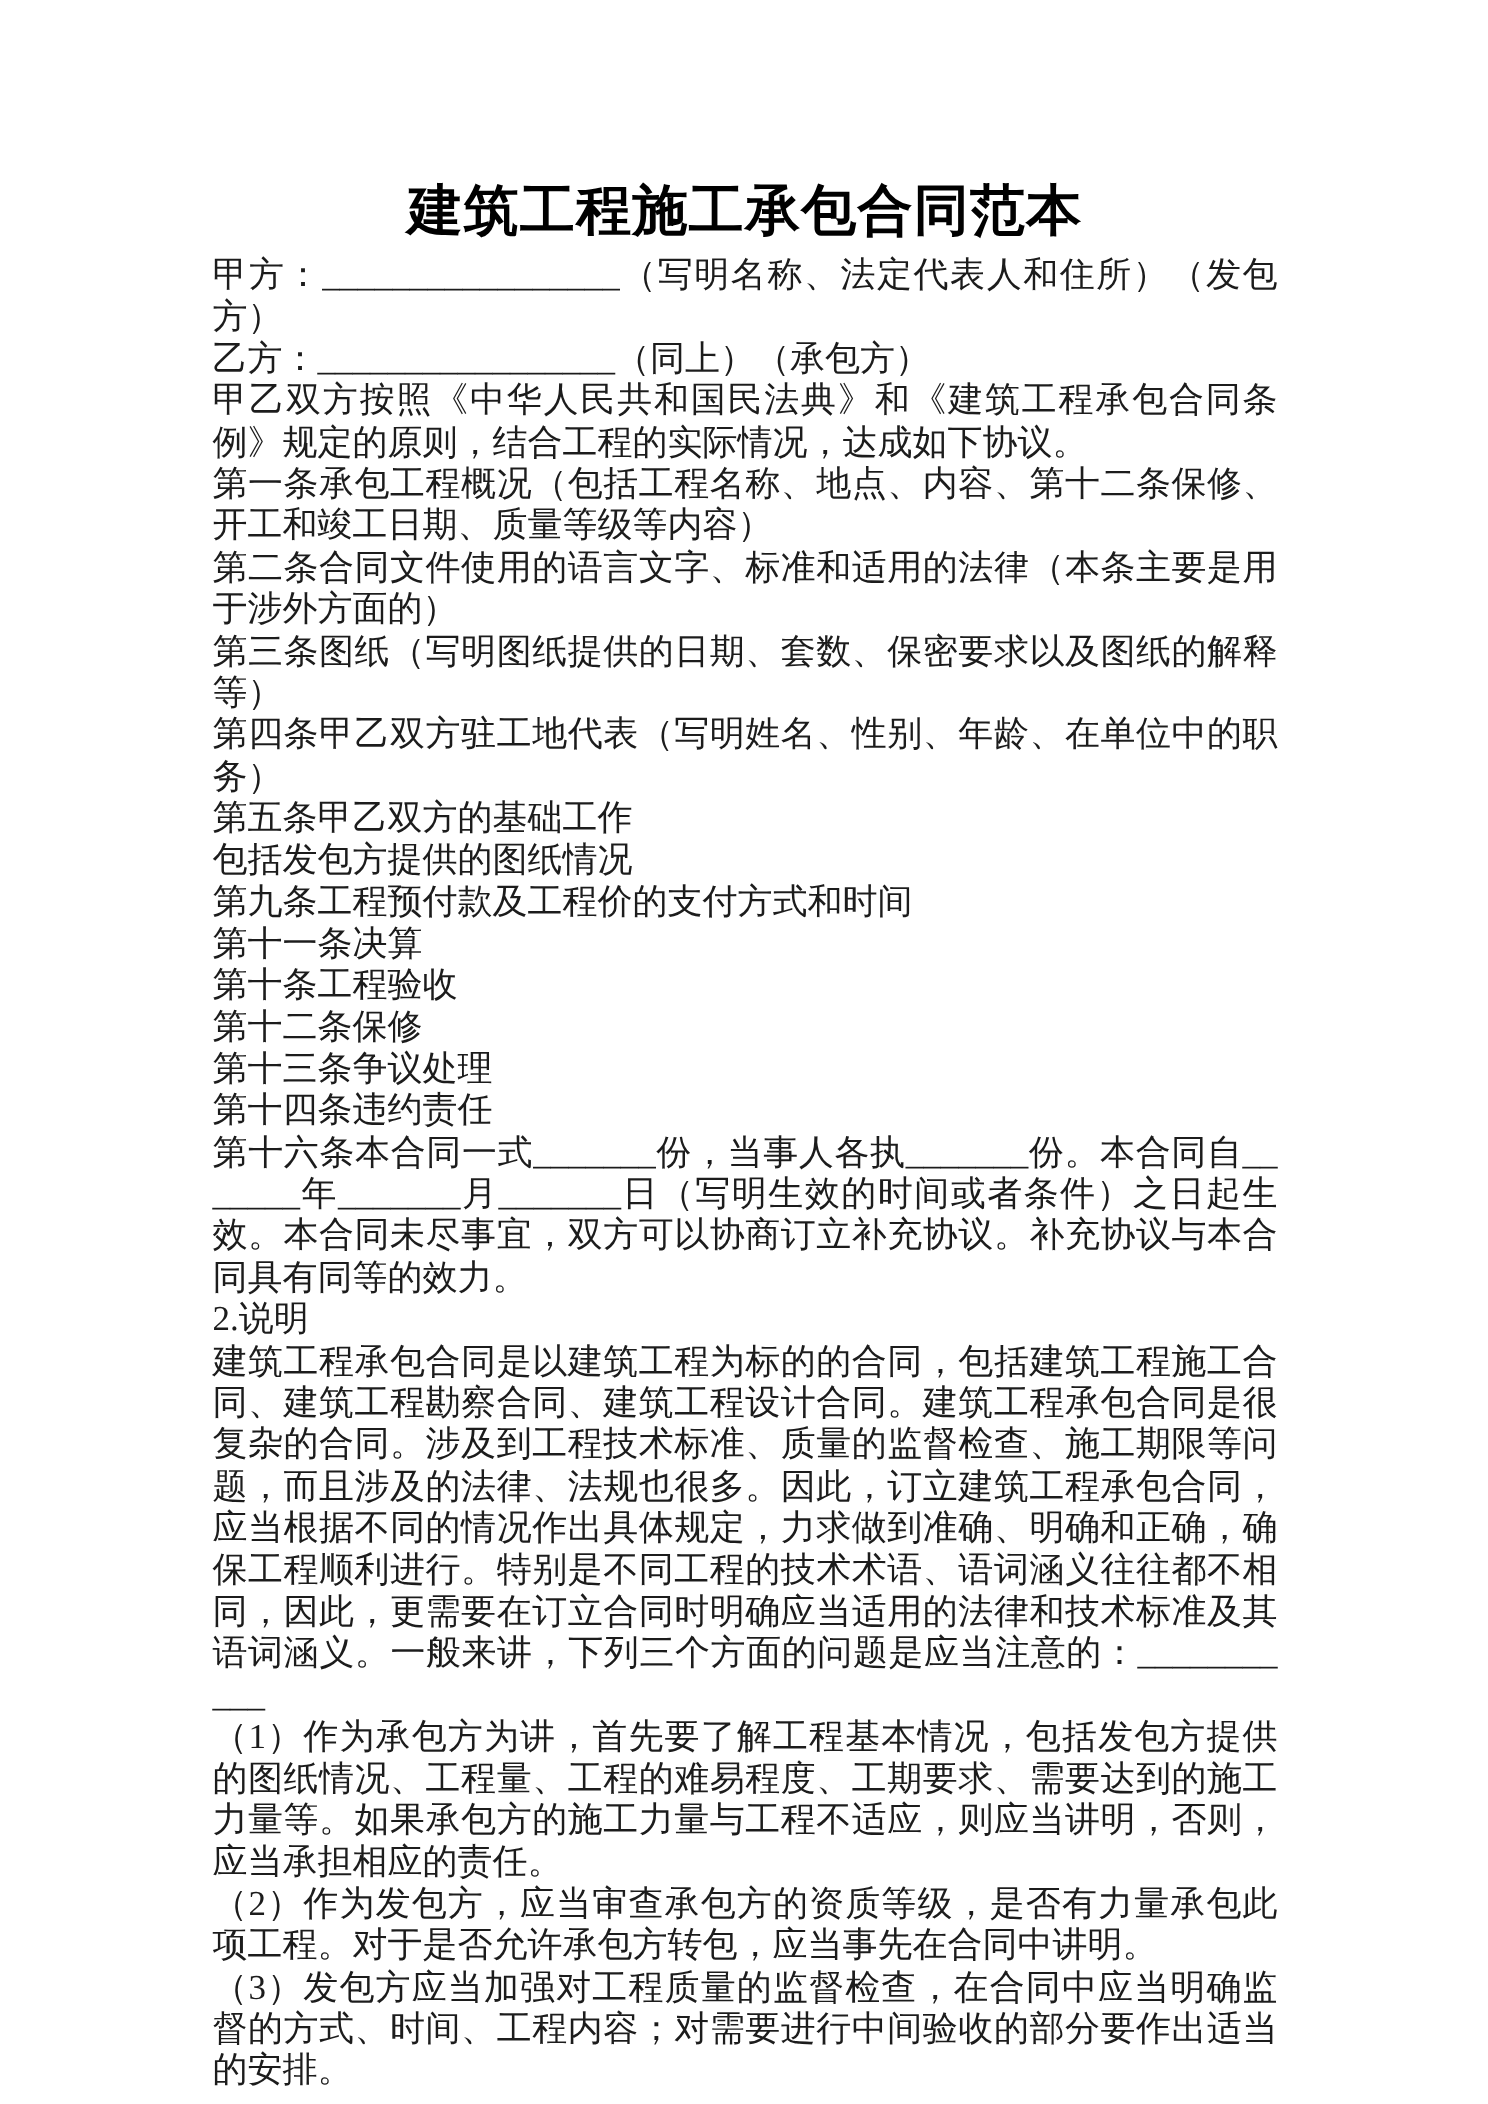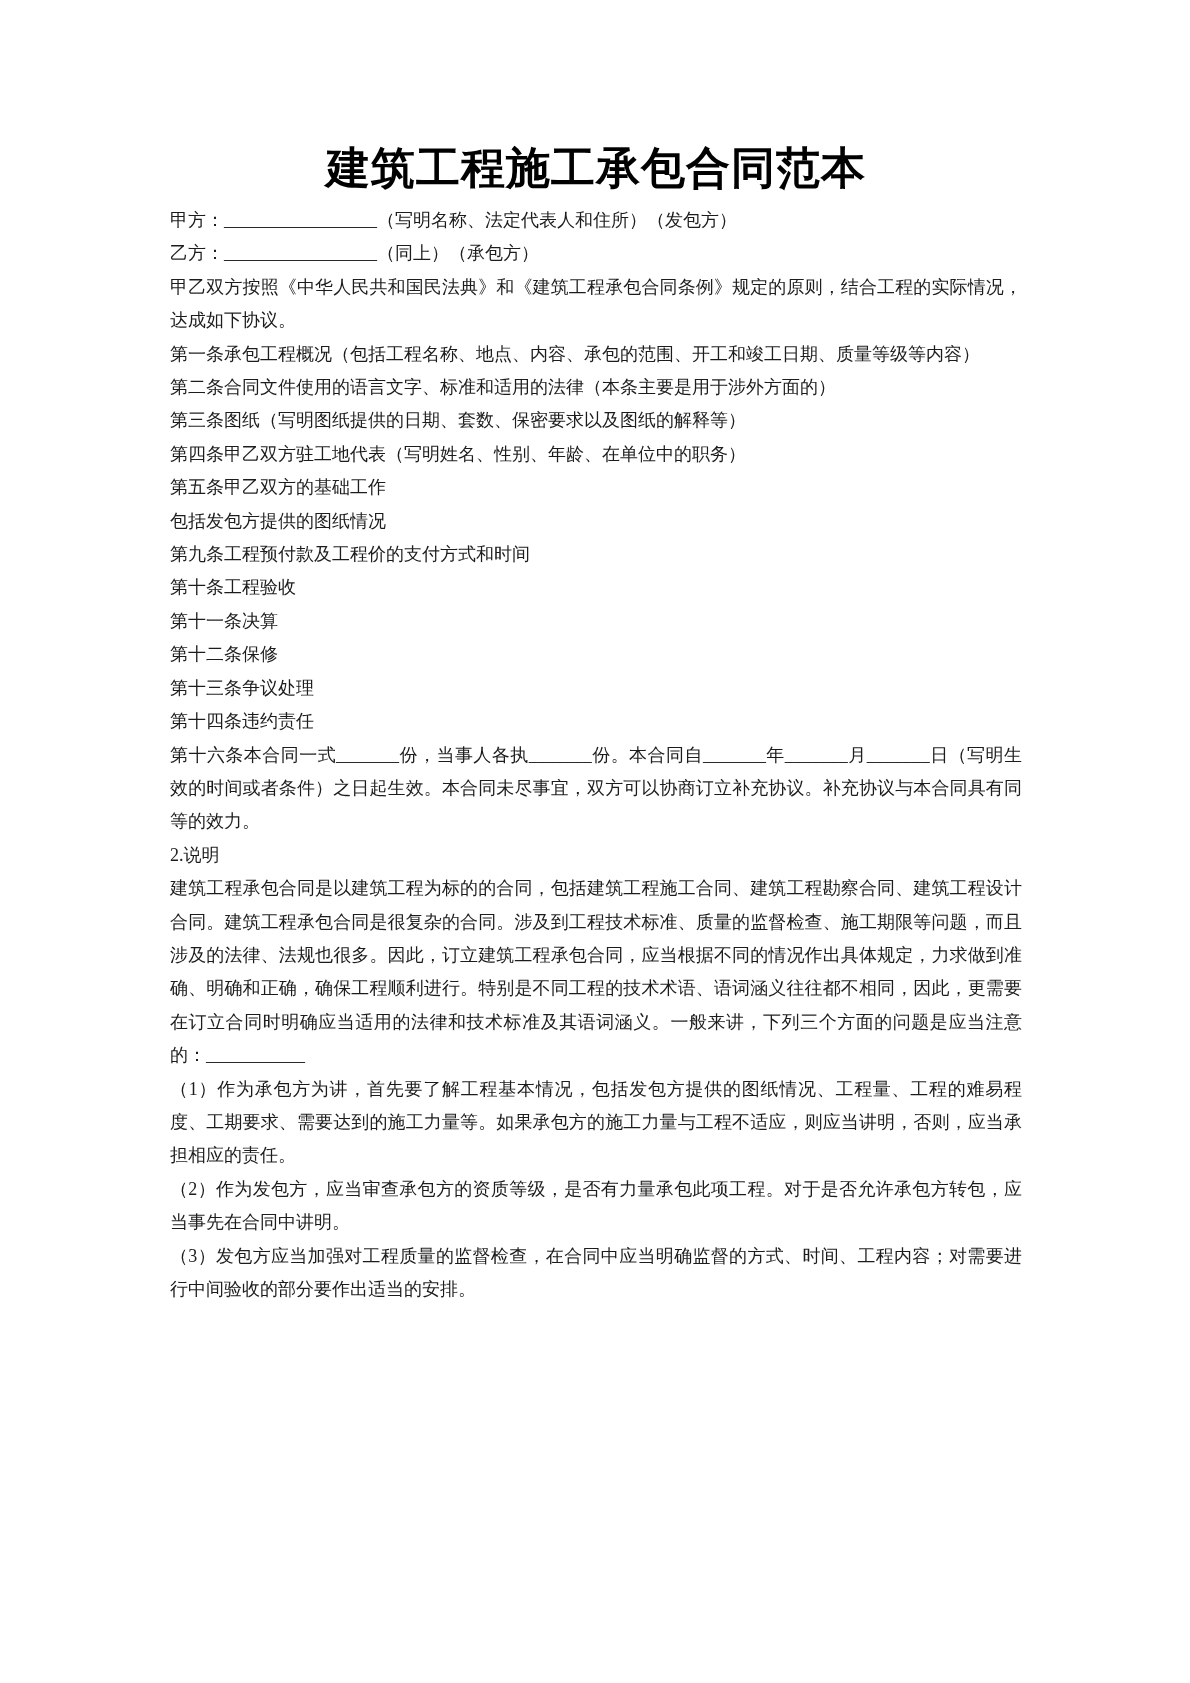--- a/index.html
+++ b/index.html
@@ -27,46 +27,46 @@
     font-size: 44px;
     line-height: 54px;
     font-weight: bold;
     text-align: center;
     color: #000000;
     letter-spacing: 1px;
     white-space: nowrap;
   }
   .doc-body p {
     margin: 0;
-    font-size: 18px;
+    font-size: 28px;
     line-height: 33.4px;
     text-align: justify;
     color: #1c1c1c;
     word-break: break-all;
   }
 </style>
 </head>
 <body>
 
 <div class="page">
   <div class="content">
     <h1 class="doc-title">建筑工程施工承包合同范本</h1>
     <div class="doc-body" id="doc-body">
         <p>甲方：_________________（写明名称、法定代表人和住所）（发包方）</p>
         <p>乙方：_________________（同上）（承包方）</p>
         <p>甲乙双方按照《中华人民共和国民法典》和《建筑工程承包合同条例》规定的原则，结合工程的实际情况，达成如下协议。</p>
-        <p>第一条承包工程概况（包括工程名称、地点、内容、承包的范围、开工和竣工日期、质量等级等内容）</p>
+        <p>第一条承包工程概况（包括工程名称、地点、内容、第十二条保修、开工和竣工日期、质量等级等内容）</p>
         <p>第二条合同文件使用的语言文字、标准和适用的法律（本条主要是用于涉外方面的）</p>
         <p>第三条图纸（写明图纸提供的日期、套数、保密要求以及图纸的解释等）</p>
         <p>第四条甲乙双方驻工地代表（写明姓名、性别、年龄、在单位中的职务）</p>
         <p>第五条甲乙双方的基础工作</p>
         <p>包括发包方提供的图纸情况</p>
         <p>第九条工程预付款及工程价的支付方式和时间</p>
+        <p>第十一条决算</p>
         <p>第十条工程验收</p>
-        <p>第十一条决算</p>
         <p>第十二条保修</p>
         <p>第十三条争议处理</p>
         <p>第十四条违约责任</p>
         <p>第十六条本合同一式_______份，当事人各执_______份。本合同自_______年_______月_______日（写明生效的时间或者条件）之日起生效。本合同未尽事宜，双方可以协商订立补充协议。补充协议与本合同具有同等的效力。</p>
         <p>2.说明</p>
         <p>建筑工程承包合同是以建筑工程为标的的合同，包括建筑工程施工合同、建筑工程勘察合同、建筑工程设计合同。建筑工程承包合同是很复杂的合同。涉及到工程技术标准、质量的监督检查、施工期限等问题，而且涉及的法律、法规也很多。因此，订立建筑工程承包合同，应当根据不同的情况作出具体规定，力求做到准确、明确和正确，确保工程顺利进行。特别是不同工程的技术术语、语词涵义往往都不相同，因此，更需要在订立合同时明确应当适用的法律和技术标准及其语词涵义。一般来讲，下列三个方面的问题是应当注意的：___________</p>
         <p>（1）作为承包方为讲，首先要了解工程基本情况，包括发包方提供的图纸情况、工程量、工程的难易程度、工期要求、需要达到的施工力量等。如果承包方的施工力量与工程不适应，则应当讲明，否则，应当承担相应的责任。</p>
         <p>（2）作为发包方，应当审查承包方的资质等级，是否有力量承包此项工程。对于是否允许承包方转包，应当事先在合同中讲明。</p>
         <p>（3）发包方应当加强对工程质量的监督检查，在合同中应当明确监督的方式、时间、工程内容；对需要进行中间验收的部分要作出适当的安排。</p>
       </div>

